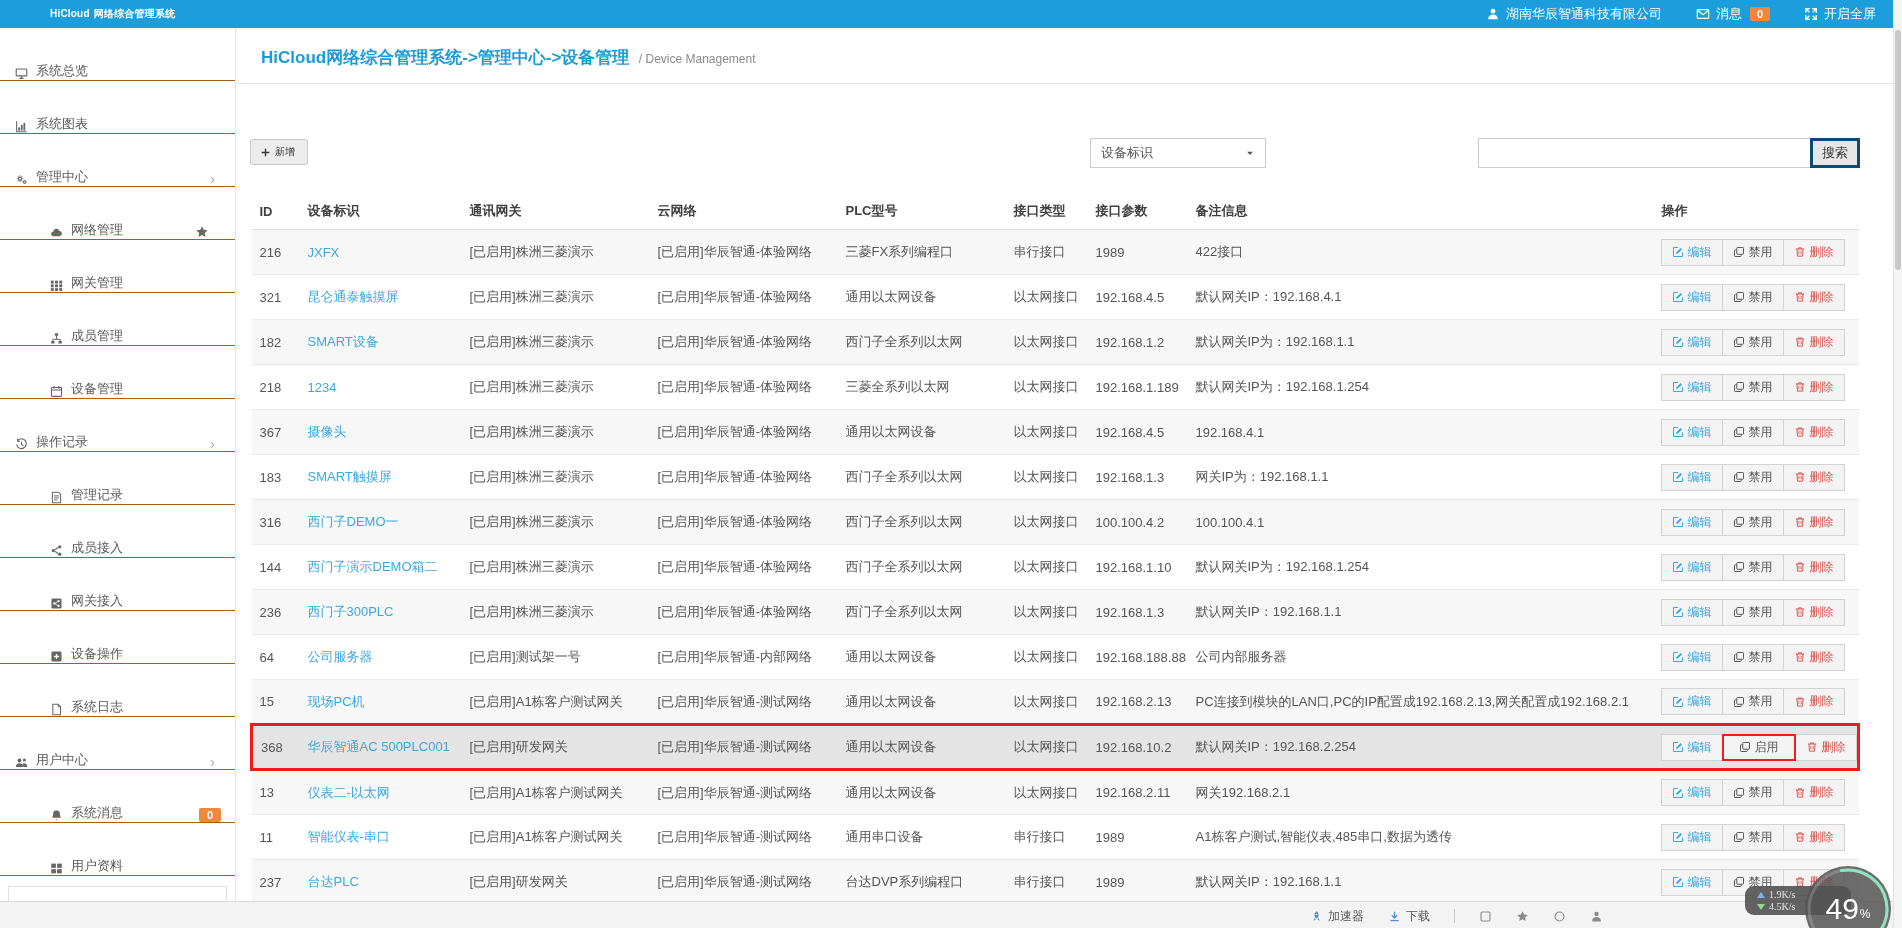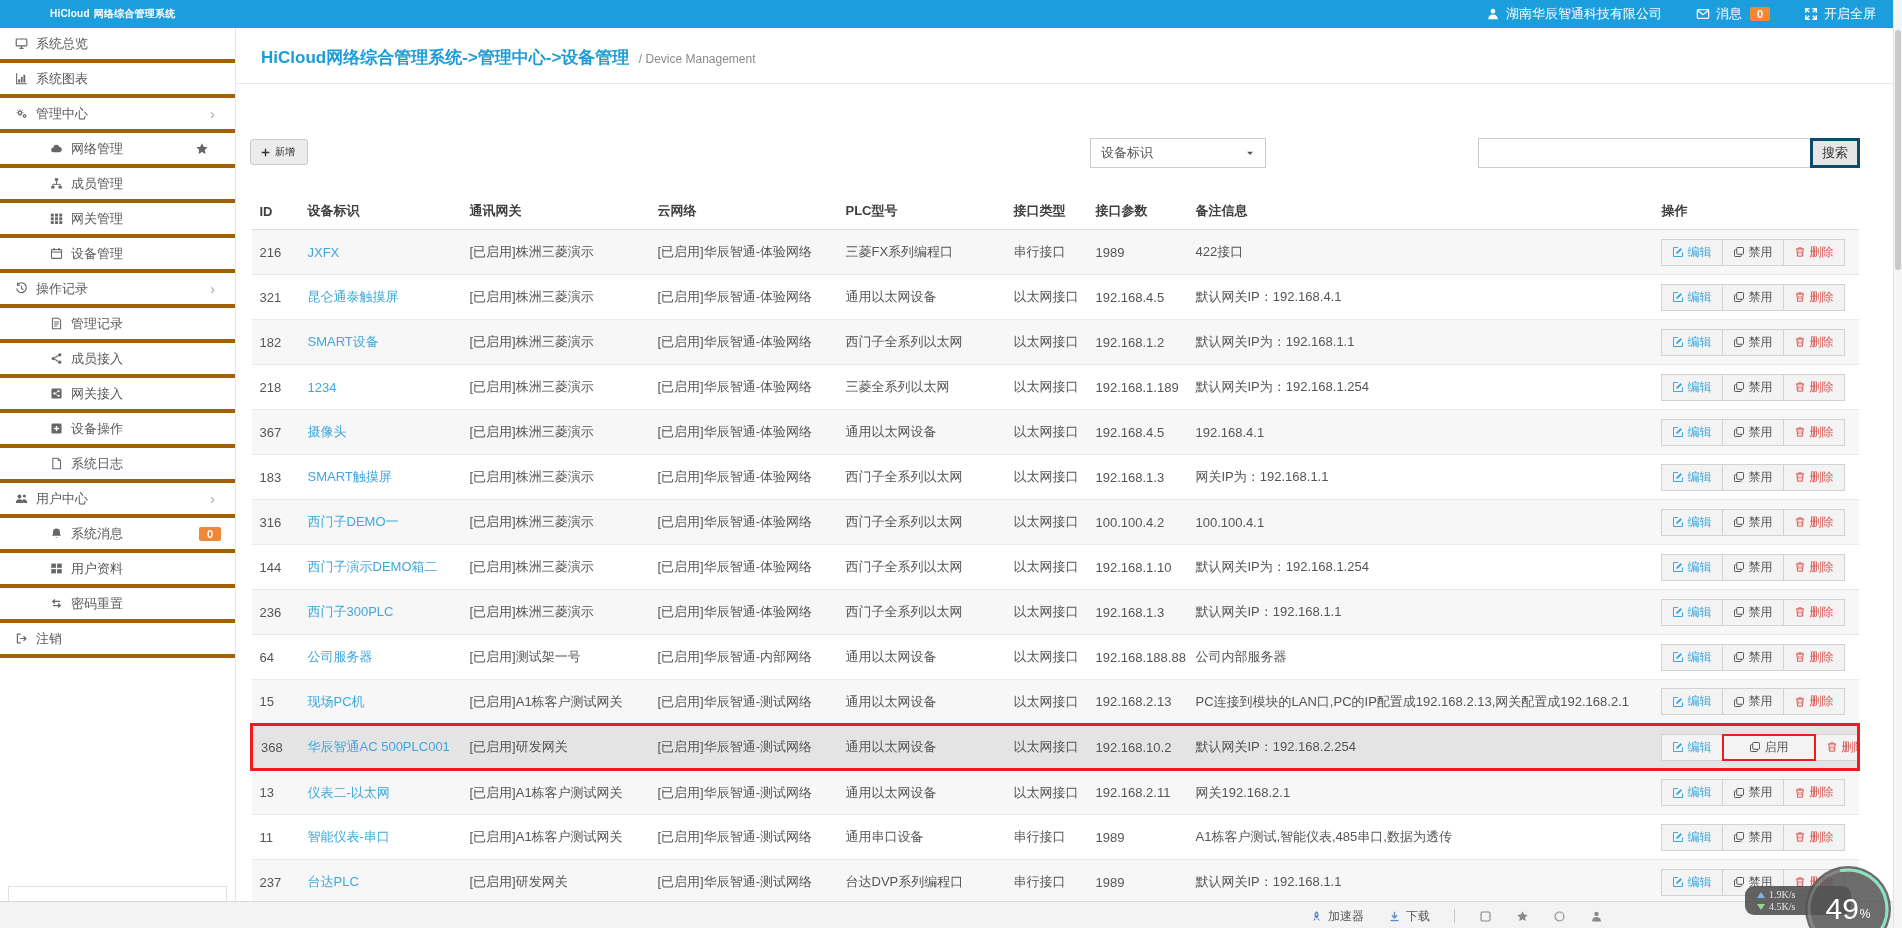--- a/index.html
+++ b/index.html
@@ -14,21 +14,21 @@
   .brand-r { margin-left:4px; }
   .top-right { display:flex; align-items:center; gap:34px; font-size:13px; }
   .top-item { display:flex; align-items:center; gap:6px; cursor:pointer; }
   .top-item .icon svg { width:14px; height:14px; }
   .badge { background:#f0883a; color:#fff; font-size:11px; font-weight:bold;
     padding:1px 7px; border-radius:2px; margin-left:2px; }
 
   
   .layout { display:flex; height:900px; }
   .sidebar { width:236px; flex:none; border-right:1px solid #e4e4e4; position:relative; background:#fff; }
-  .side-item { height:35px; display:flex; align-items:center; border-bottom:4px solid #a16207;
+  .side-item { height:53px; display:flex; align-items:flex-end; border-bottom:1px solid #a16207;
     font-size:13px; color:#5a5a5a; padding-left:15px; position:relative; cursor:pointer; background:#fff; }
   .side-item.sub { padding-left:50px; }
   .side-item .icon { margin-right:8px; color:#666; }
   .chev { position:absolute; right:20px; color:#aaa; font-size:15px; line-height:1; }
   .fav { position:absolute; right:18px; color:#f8b62c; }
   .fav svg { width:14px; height:14px; }
   .side-badge { position:absolute; right:14px; background:#f0883a; color:#fff; font-size:11px;
     font-weight:bold; padding:1px 8px; border-radius:2px; }
   .bottom-box { position:absolute; left:8px; right:8px; top:858px; height:64px;
     border:1px solid #dfe2e6; overflow:hidden; background:#fff; }
@@ -66,21 +66,21 @@
   .tbl tbody tr:nth-child(odd) { background:#f7f7f7; }
   .link { color:#3fa7dc; text-decoration:none; cursor:pointer; }
   .btn-group { display:inline-flex; }
   .abtn { display:inline-flex; align-items:center; gap:4px; padding:4px 10px;
     background:#f3f3f3; border:1px solid #d2d2d2; font-size:12px; margin-left:-1px;
     cursor:pointer; white-space:nowrap; }
   .abtn .icon svg { width:12px; height:12px; }
   .abtn.edit { color:#3ba6dd; }
   .abtn.toggle { color:#555; }
   .abtn.del { color:#d9534f; }
-  .abtn.boxed { border:2px solid #ee1c1c; padding:3px 25px; position:relative; z-index:2; }
+  .abtn.boxed { border:2px solid #ee1c1c; padding:3px 15px; position:relative; z-index:2; }
   tr.hl td { background:#e4e4e4 !important; border-top:3px solid #ee1c1c !important;
     border-bottom:3px solid #ee1c1c; }
   tr.hl td:first-child { border-left:3px solid #ee1c1c; }
   tr.hl td:last-child { border-right:3px solid #ee1c1c; }
 
   
   .bottombar { position:absolute; left:0; right:9px; bottom:0; height:27px; background:#f3f3f3;
     border-top:1px solid #d9d9d9; z-index:55; display:flex; justify-content:flex-end;
     align-items:center; gap:24px; padding:2px 290px 0 4px; font-size:12px; color:#555; overflow:hidden; }
   .bb-item { display:flex; align-items:center; gap:5px; cursor:pointer; }
@@ -192,43 +192,43 @@
           <span>网络管理</span>
           <span class="fav icon">
             <svg viewBox="0 0 16 16">
               <path d="M8 1.5l2 4 4.4.6-3.2 3.1.8 4.4L8 11.5l-4 2.1.8-4.4L1.6 6.1 6 5.5z" fill="currentColor"></path>
             </svg>
           </span>
         </div>
         <div class="side-item sub">
           <span class="icon">
             <svg viewBox="0 0 16 16">
-              <rect x="6" y="1.5" width="4" height="3.2" fill="currentColor"></rect>
-              <rect x="1.5" y="11" width="4" height="3.2" fill="currentColor"></rect>
-              <rect x="10.5" y="11" width="4" height="3.2" fill="currentColor"></rect>
-              <path d="M8 4.7v2.8M3.5 11V9h9v2M8 7.5V9" fill="none" stroke="currentColor" stroke-width="1.2"></path>
-            </svg>
-          </span>
-          <span>成员管理</span>
-        </div>
-        <div class="side-item sub">
-          <span class="icon">
-            <svg viewBox="0 0 16 16">
               <rect x="1" y="2" width="3.6" height="3.6" fill="currentColor"></rect>
               <rect x="6.2" y="2" width="3.6" height="3.6" fill="currentColor"></rect>
               <rect x="11.4" y="2" width="3.6" height="3.6" fill="currentColor"></rect>
               <rect x="1" y="6.6" width="3.6" height="3.6" fill="currentColor"></rect>
               <rect x="6.2" y="6.6" width="3.6" height="3.6" fill="currentColor"></rect>
               <rect x="11.4" y="6.6" width="3.6" height="3.6" fill="currentColor"></rect>
               <rect x="1" y="11.2" width="3.6" height="3.6" fill="currentColor"></rect>
               <rect x="6.2" y="11.2" width="3.6" height="3.6" fill="currentColor"></rect>
               <rect x="11.4" y="11.2" width="3.6" height="3.6" fill="currentColor"></rect>
             </svg>
           </span>
           <span>网关管理</span>
+        </div>
+        <div class="side-item sub">
+          <span class="icon">
+            <svg viewBox="0 0 16 16">
+              <rect x="6" y="1.5" width="4" height="3.2" fill="currentColor"></rect>
+              <rect x="1.5" y="11" width="4" height="3.2" fill="currentColor"></rect>
+              <rect x="10.5" y="11" width="4" height="3.2" fill="currentColor"></rect>
+              <path d="M8 4.7v2.8M3.5 11V9h9v2M8 7.5V9" fill="none" stroke="currentColor" stroke-width="1.2"></path>
+            </svg>
+          </span>
+          <span>成员管理</span>
         </div>
         <div class="side-item sub">
           <span class="icon">
             <svg viewBox="0 0 16 16">
               <rect x="1.8" y="3" width="12.4" height="11" rx="1" fill="none" stroke="currentColor" stroke-width="1.3"></rect>
               <path d="M1.8 6.2h12.4" stroke="currentColor" stroke-width="1.3"></path>
               <path d="M5 1.2v3M11 1.2v3" stroke="currentColor" stroke-width="1.5"></path>
             </svg>
           </span>
           <span>设备管理</span>

